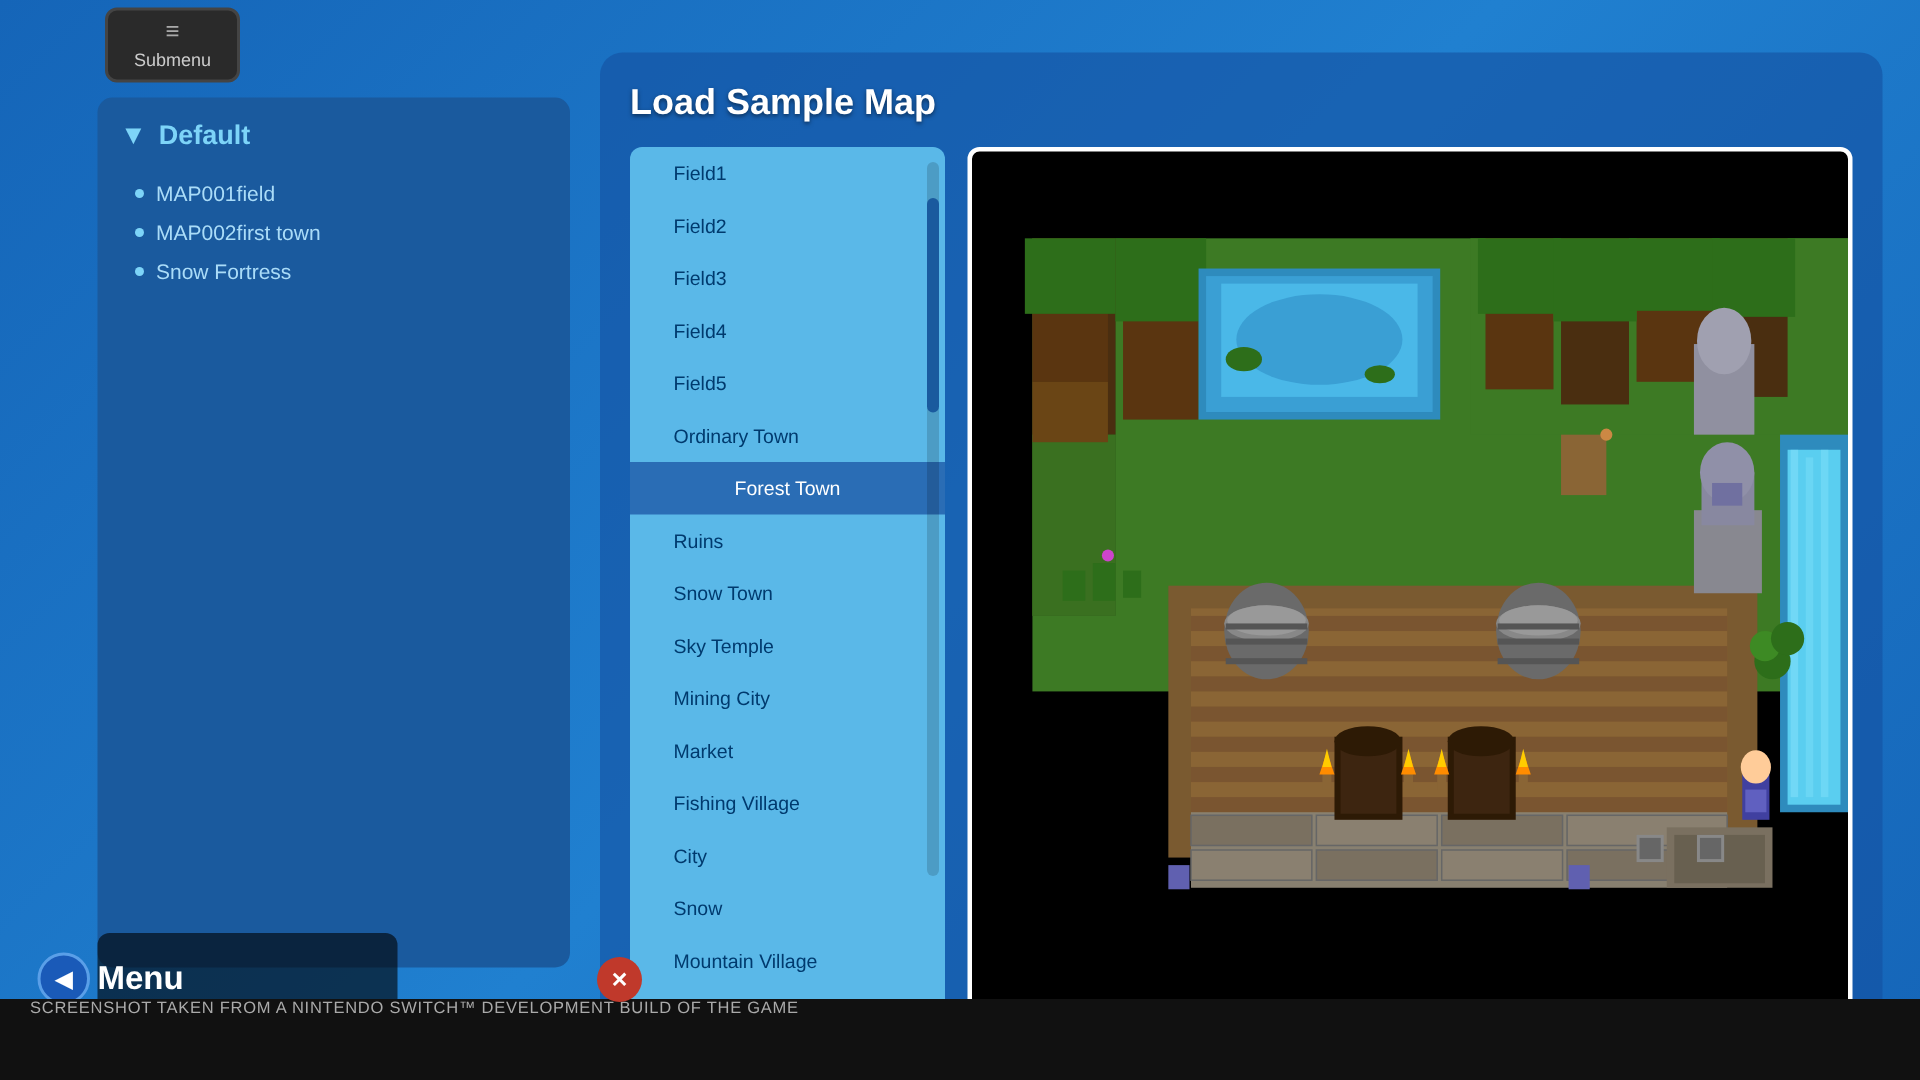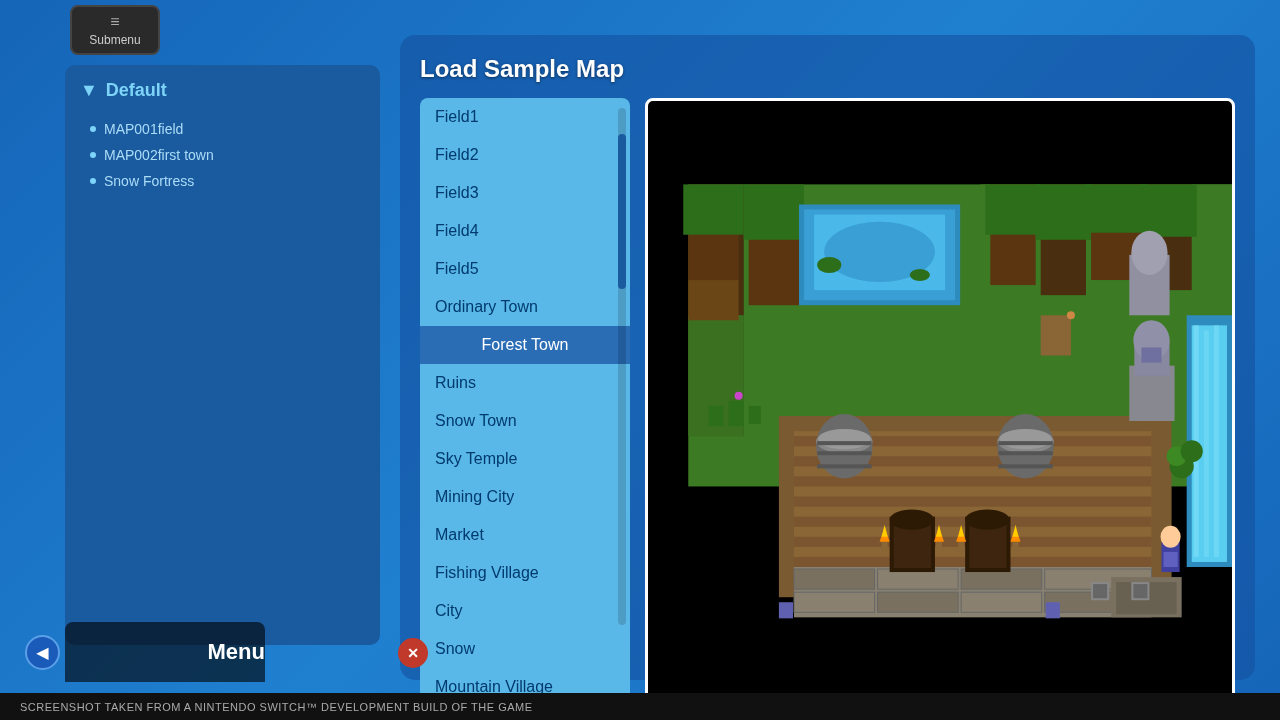--- a/index.html
+++ b/index.html
@@ -143,23 +143,23 @@
       position: relative;
     }
 
     .map-list {
       list-style: none;
       height: 100%;
       overflow-y: auto;
     }
 
     .map-list li {
-      padding: 10px 15px;
+      padding: 10px 29px;
       color: #003a6e;
-      font-size: 16px;
+      font-size: 13px;
       cursor: pointer;
       font-weight: 500;
     }
 
     .map-list li.selected {
       background: #2a6db5;
       color: #ffffff;
       text-align: center;
     }
 
@@ -217,45 +217,45 @@
       cursor: pointer;
       z-index: 10;
     }
 
     
     .bottom-bar {
       position: absolute;
       bottom: 0;
       left: 0;
       right: 0;
-      height: 27px;
+      height: 54px;
       background: #111;
       display: flex;
-      align-items: center;
+      align-items: flex-start;
       padding: 0 20px;
     }
 
     .bottom-text {
       color: #aaa;
       font-size: 11px;
       letter-spacing: 0.5px;
     }
 
     
     .bottom-menu {
       position: absolute;
       bottom: 38px;
       left: 65px;
       width: 200px;
       height: 60px;
       background: rgba(0,0,0,0.6);
       border-radius: 8px 8px 0 0;
       display: flex;
       align-items: center;
-      justify-content: flex-end;
+      justify-content: flex-start;
     }
 
     .menu-text {
       color: white;
       font-size: 22px;
       font-weight: bold;
     }
 
     .back-arrow {
       position: absolute;

